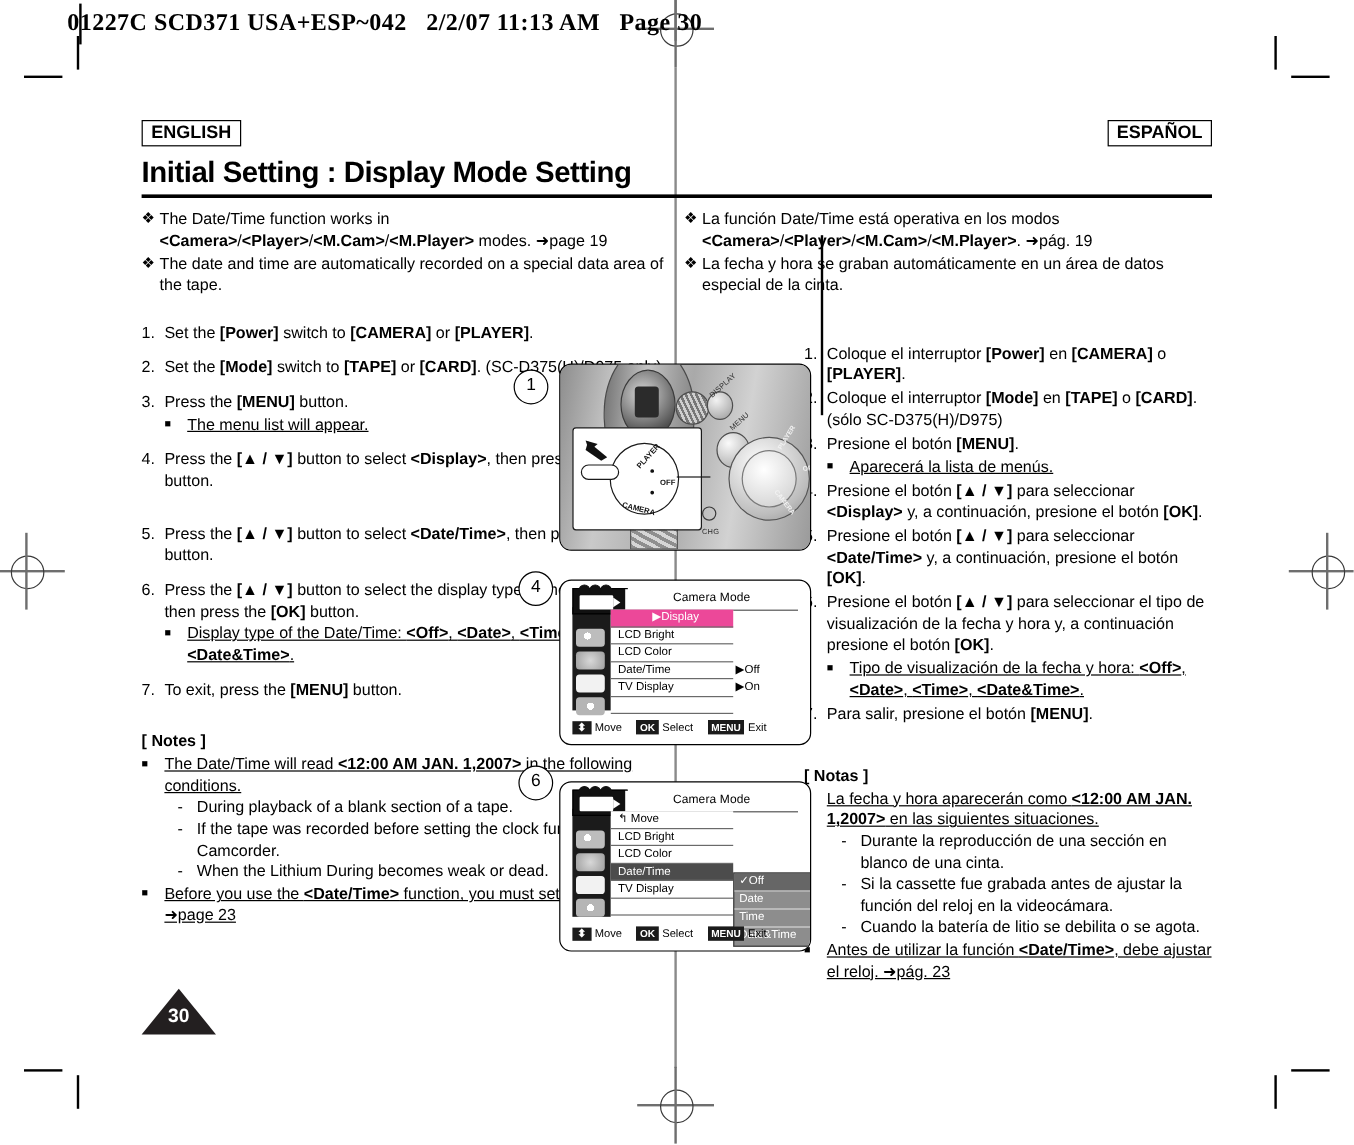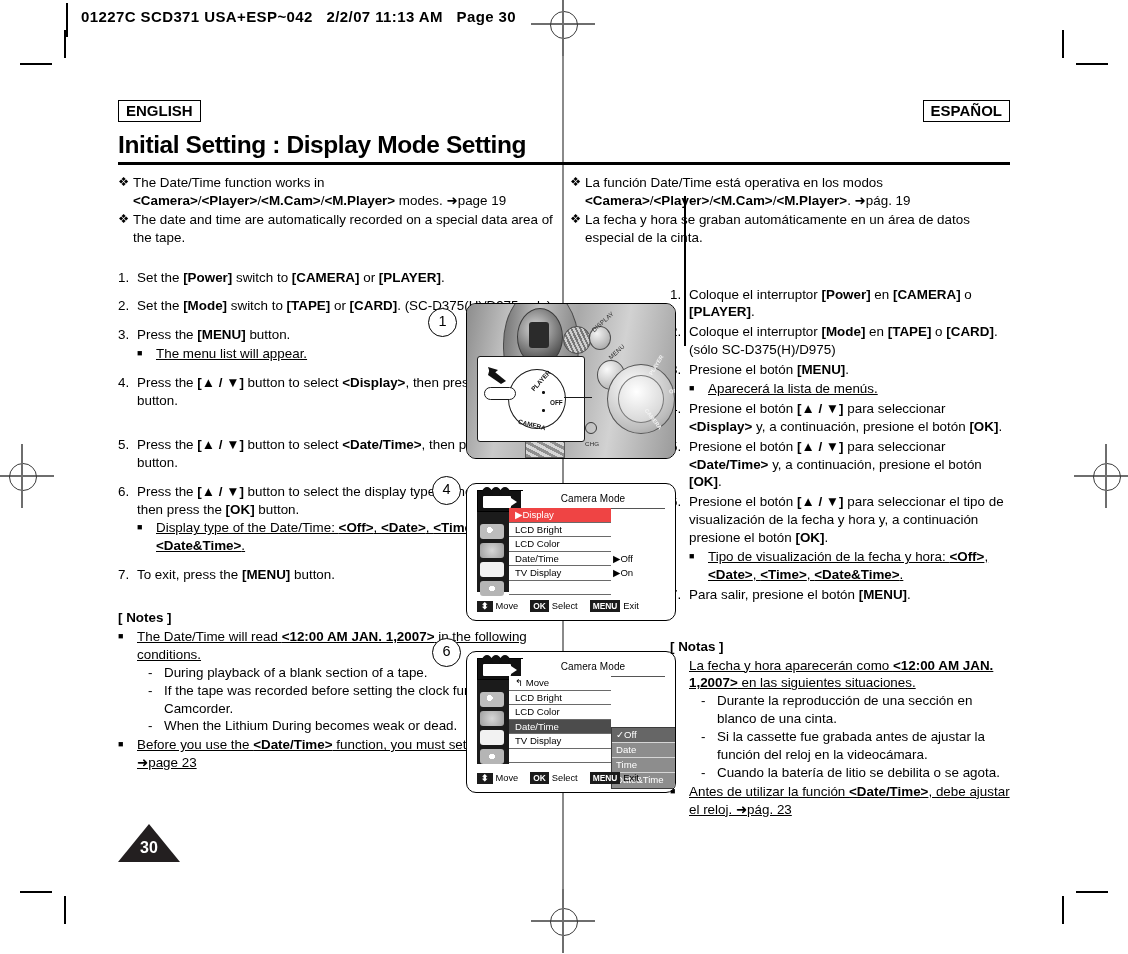--- a/index.html
+++ b/index.html
@@ -27,23 +27,23 @@
   .reg::after  { top: -14px; left: 17px; height: 64px; width: 1.5px; }
   .reg i {
     position: absolute; left: 5px; top: 5px;
     width: 26px; height: 26px; border: 1.5px solid #3a3a3a;
     border-radius: 50%;
   }
   .foldline { position: absolute; width: 1.5px; background: #8a8a8a; }
 
   
   .slug {
-    position: absolute; left: 81px; top: 8px;
-    font-family: Liberation Sans, sans-serif;
-    font-size: 15px; font-weight: 700; letter-spacing: 0.4px;
+    position: absolute; left: 56px; top: 8px;
+    font-family: Liberation Serif, serif;
+    font-size: 20px; font-weight: 700; letter-spacing: 0.4px;
     white-space: pre;
   }
   .slug-rule {
     position: absolute; left: 66px; top: 3px; width: 1.6px; height: 34px;
     background: #000;
   }
 
   
   .content { position: absolute; left: 118px; top: 100px; width: 892px; }
 
@@ -294,21 +294,21 @@
   .lcd .menulist {
     position: absolute; left: 32px; top: 18px; width: 102px; bottom: 0;
     background: #fff;
   }
   .lcd .mi {
     position: relative; height: 14.5px; line-height: 14px;
     font-size: 9.6px; padding-left: 6px;
     border-bottom: 1.1px solid #6a6a6a; box-sizing: border-box;
     white-space: nowrap;
   }
-  .lcd .mi.sel { background: #ef4444; color: #fff; }
+  .lcd .mi.sel { background: #ec4899; color: #fff; text-align: center; }
   .lcd .mi.sel2 { background: #4c4c4c; color: #fff; }
   .lcd .mi.blank { border-bottom: 1.1px solid #6a6a6a; }
   .lcd .mi.nb { border-bottom: none; }
   .lcd .ico {
     position: absolute; left: 3px; width: 24px; height: 15px;
     border-radius: 3px; background: #fff;
   }
   .lcd .vals {
     position: absolute; left: 136px; top: 18px; width: 58px; bottom: 0;
   }

